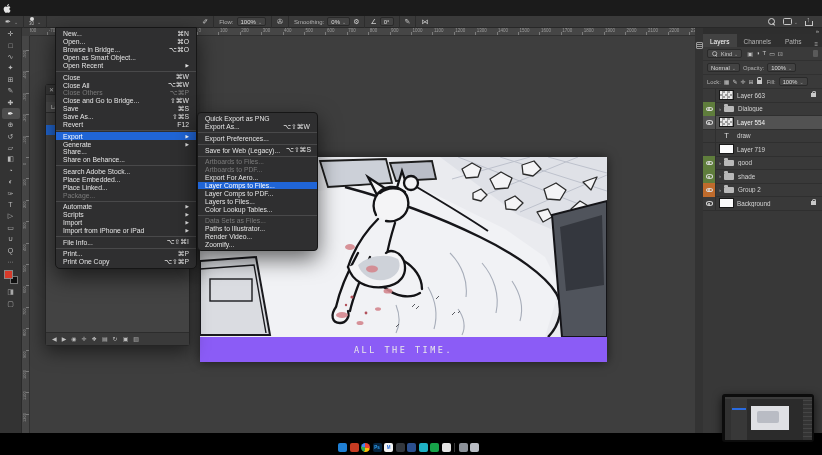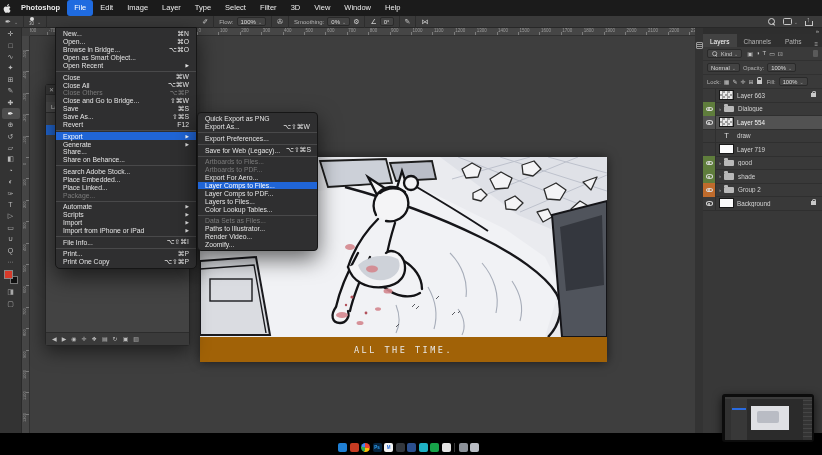--- a/index.html
+++ b/index.html
@@ -84,21 +84,21 @@
   .vruler { position:absolute; top:36px; left:22px; width:8px; height:397px; background:#464646;
       border-right:1px solid #303030; overflow:hidden; z-index:1; }
   .vtick { position:absolute; right:0; height:1px; width:3px; background:#7c7c7c; }
   .vticklbl { position:absolute; left:0; font-size:4px; color:#9a9a9a; transform:rotate(-90deg); transform-origin:3px 3px; }
   .ruler-corner { position:absolute; top:28px; left:22px; width:8px; height:8px; background:#3d3d3d; z-index:1; }
 
   
   .pasteboard { position:absolute; top:36px; left:30px; width:665px; height:397px; background:#3e3e3e; }
   .canvas { position:absolute; top:157px; left:200px; width:407px; height:205px;
       box-shadow:0 0 10px rgba(0,0,0,.6); background:#eaebef; z-index:1; }
-  .caption-bar { position:absolute; left:0; bottom:0; width:407px; height:25px; background:#a16207;
+  .caption-bar { position:absolute; left:0; bottom:0; width:407px; height:25px; background:#8b5cf6;
       display:flex; align-items:center; justify-content:center; }
   .caption-text { color:#e9e9e9; font-family:"DejaVu Sans Mono", monospace; font-size:8.5px; letter-spacing:2.5px; }
 
   
   .gap-strip { position:absolute; top:28px; left:695px; width:8px; height:405px; background:#333; z-index:1; }
   .collapsed-icon { position:absolute; top:14px; left:0.5px; width:7px; height:7px; border:1px solid #9a9a9a;
       border-radius:1px; background:repeating-linear-gradient(0deg,transparent 0 1px,#9a9a9a 1px 2px); }
 
   
   .right-dock { position:absolute; top:28px; left:703px; width:119px; height:405px; background:#383838; z-index:2; }
@@ -193,34 +193,20 @@
 <div class="screen">
 
   <div class="app-bg"></div>
 
   <div class="menubar">
     <span class="apple">
       <svg viewBox="0 0 11 13">
           <path fill="#e6e6e6" d="M7.6 2.1c.5-.6.9-1.4.8-2.1-.7 0-1.6.5-2.1 1.1-.5.5-.9 1.4-.8 2.1.8.1 1.6-.4 2.1-1.1zM9 7.1c0-1.6 1.3-2.3 1.4-2.4-.8-1.1-1.9-1.2-2.3-1.3-1-.1-1.9.6-2.4.6-.5 0-1.2-.6-2-.5-1 0-2 .6-2.5 1.5C.1 6.9.9 9.7 2 11.2c.5.7 1.1 1.6 1.9 1.5.8 0 1.1-.5 2-.5.9 0 1.2.5 2 .5.8 0 1.4-.8 1.9-1.5.6-.9.8-1.7.8-1.8 0 0-1.6-.6-1.6-2.3z"></path>
         </svg>
     </span>
-    <span class="mitems" id="menu-items">
-        <span class="mitem bold">Photoshop</span>
-        <span class="mitem active">File</span>
-        <span class="mitem">Edit</span>
-        <span class="mitem">Image</span>
-        <span class="mitem">Layer</span>
-        <span class="mitem">Type</span>
-        <span class="mitem">Select</span>
-        <span class="mitem">Filter</span>
-        <span class="mitem">3D</span>
-        <span class="mitem">View</span>
-        <span class="mitem">Window</span>
-        <span class="mitem">Help</span>
-      </span>
   </div>
 
   <div class="options-bar">
     <span class="ob-group">
       <span class="ob-ico">✒</span>
       <span class="ob-caret">⌄</span>
     </span>
     <span class="ob-group">
       <span class="brushtip">
         <span class="dot"></span>

